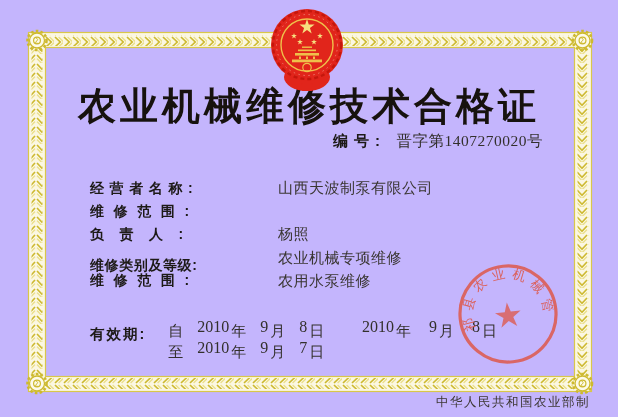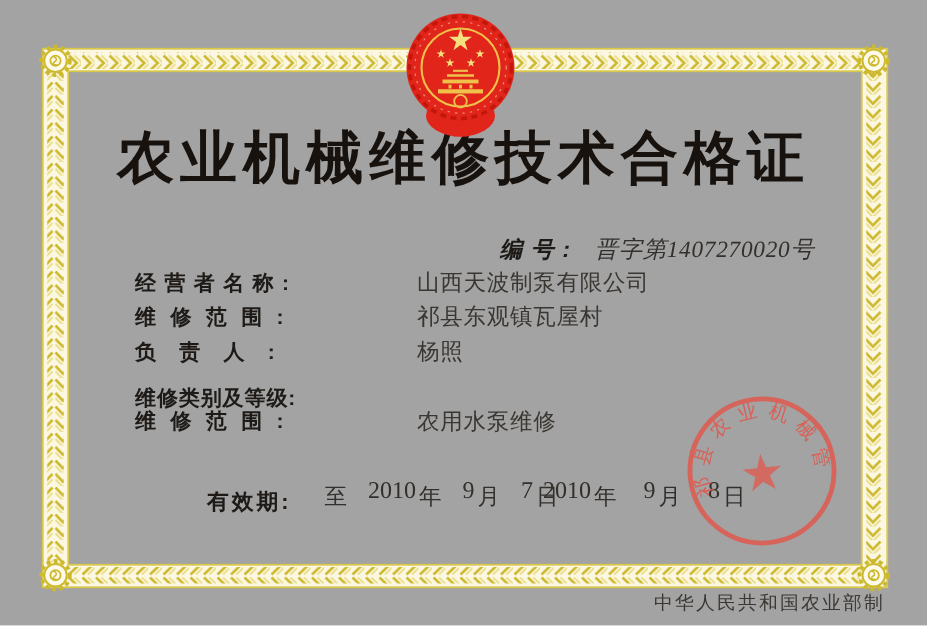--- a/index.html
+++ b/index.html
@@ -1,42 +1,42 @@
 <!DOCTYPE html>
 <html style="--emblem-red: #e1251b; --seal-red: #dd5b50; --border-gold: #cdb92f; --border-gold-light: #eadf8a; --border-line: #d9c74a; --band-bg: #fbf7e2; --ink: #2f2b28;"><head>
 <meta charset="utf-8">
 <style>
   html,body{margin:0;padding:0;background:#ffffff;}
   .cert{
     position:relative;width:618px;height:417px;overflow:hidden;
-    background:#a3a3a3;
+    background:#c4b5fd;
     font-family:"Liberation Sans",sans-serif;
     color:var(--ink,#2f2b28);
   }
   svg{display:block;}
   .frame{position:absolute;left:0;top:0;}
   .emblem{position:absolute;left:269px;top:5px;z-index:3;}
   .title{
     position:absolute;left:0;right:0;top:84px;margin:0;z-index:2;
     text-align:center;font-size:38px;line-height:44px;font-weight:900;
     letter-spacing:4px;color:#17120e;white-space:nowrap;
   }
-  .serial{position:absolute;left:333px;top:156px;white-space:nowrap;z-index:2;font-style:italic;}
+  .serial{position:absolute;left:333px;top:131px;white-space:nowrap;z-index:2;}
   .serial-label{font-weight:bold;font-size:15px;letter-spacing:6px;color:#1d1a17;}
   .serial-value{font-family:"Liberation Serif",serif;font-size:15.5px;color:#33302c;margin-left:6px;letter-spacing:0.5px;}
   .fields{position:absolute;left:90px;top:177px;z-index:2;}
   .frow{height:23.2px;display:flex;align-items:center;white-space:nowrap;gap:12px;}
   .flabel{display:inline-block;width:120px;font-weight:bold;font-size:14px;color:#1d1a17;}
   .sp5{letter-spacing:5.6px;}
   .sp9{letter-spacing:9.6px;}
   .sp15{letter-spacing:15.5px;}
   .sp0{letter-spacing:0.6px;margin-top:16px;}
   .fvalue{margin-left:56px;font-family:"Liberation Serif",serif;font-size:15px;color:#3a3632;letter-spacing:0.5px;}
   .validity{position:absolute;left:90px;top:322px;z-index:2;display:flex;white-space:nowrap;}
-  .vlabel{font-weight:bold;font-size:14.5px;letter-spacing:2px;color:#1d1a17;margin-top:3px;margin-left:48px;}
+  .vlabel{font-weight:bold;font-size:14.5px;letter-spacing:2px;color:#1d1a17;margin-top:3px;}
   .vlines{margin-left:22px;font-family:"Liberation Serif",serif;font-size:15px;color:#33302c;}
   .vline{height:21px;}
   .vline .gap{display:inline-block;width:12px;}
   .num{font-family:"Liberation Serif",serif;font-size:16px;position:relative;top:-4px;padding:0 2px;}
   .issuer{position:absolute;left:360px;top:318px;z-index:2;white-space:nowrap;}
   .ilabel{font-weight:bold;font-size:15.5px;letter-spacing:6px;color:#1d1a17;}
   .idate{margin-top:4px;font-family:"Liberation Serif",serif;font-size:15px;color:#33302c;}
   .idate .gap{display:inline-block;width:16px;}
   .seal{position:absolute;left:452px;top:258px;z-index:4;transform:rotate(-6deg);}
   .maker{
@@ -109,38 +109,41 @@
     <span class="serial-value">晋字第1407270020号</span>
   </div>
 
   <div class="fields">
     <div class="frow">
       <span class="flabel sp5">经营者名称:</span>
       <span class="fvalue">山西天波制泵有限公司</span>
     </div>
     <div class="frow">
       <span class="flabel sp9">维修范围:</span>
-      <span class="fvalue">祁县东观镇瓦屋村</span>
     </div>
     <div class="frow">
       <span class="flabel sp15">负责人:</span>
       <span class="fvalue">杨照</span>
     </div>
     <div class="frow">
       <span class="flabel sp0">维修类别及等级:</span>
+      <span class="fvalue">农业机械专项维修</span>
     </div>
     <div class="frow">
       <span class="flabel sp9">维修范围:</span>
       <span class="fvalue">农用水泵维修</span>
     </div>
   </div>
 
   <div class="validity">
     <span class="vlabel">有效期:</span>
     <div class="vlines">
+      <div class="vline">
+        <span>自</span><span class="gap"></span><span class="num">2010</span><span>年</span><span class="gap"></span><span class="num">9</span><span>月</span><span class="gap"></span><span class="num">8</span><span>日</span>
+      </div>
       <div class="vline">
         <span>至</span><span class="gap"></span><span class="num">2010</span><span>年</span><span class="gap"></span><span class="num">9</span><span>月</span><span class="gap"></span><span class="num">7</span><span>日</span>
       </div>
     </div>
   </div>
 
   <div class="issuer">
     <div class="idate">
       <span class="num">2010</span><span>年</span><span class="gap"></span><span class="num">9</span><span>月</span><span class="gap"></span><span class="num">8</span><span>日</span>
     </div>

